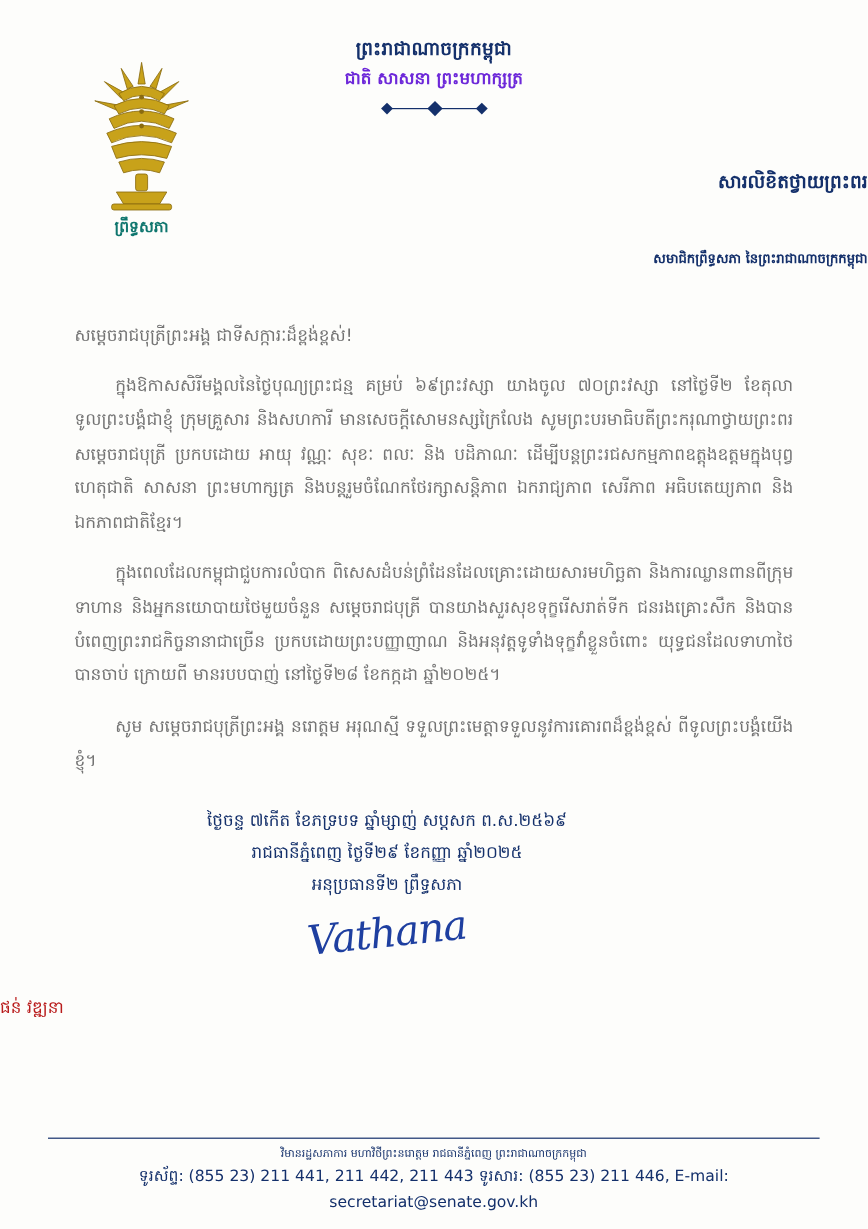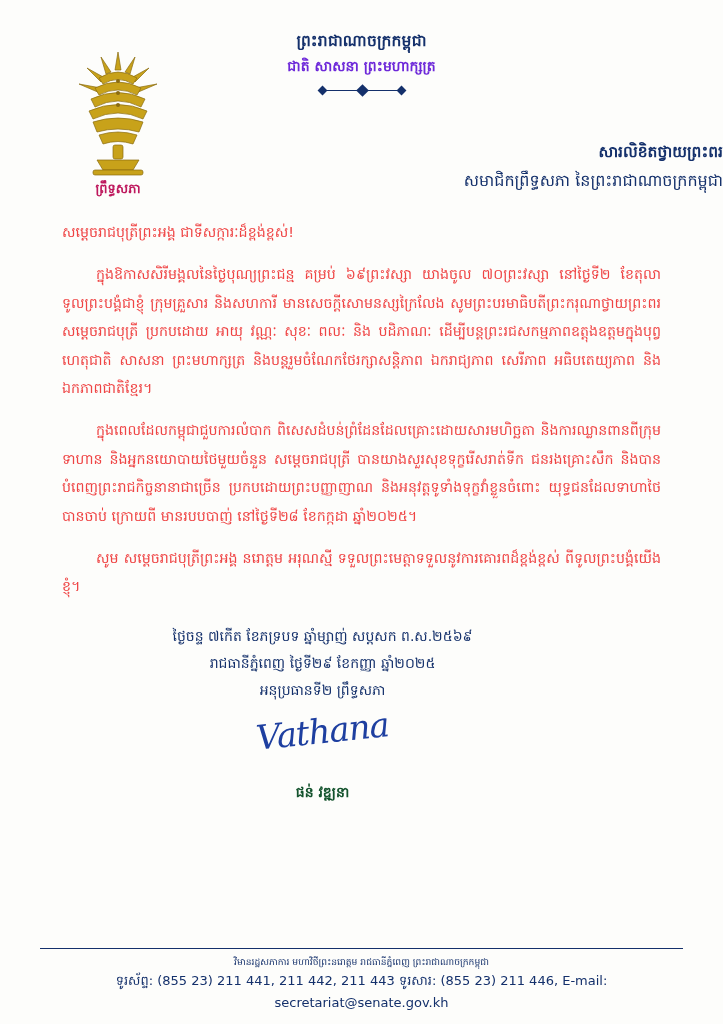--- a/index.html
+++ b/index.html
@@ -81,49 +81,50 @@
     left: 58px;
     top: 48px;
     width: 120px;
     text-align: center;
   }
   .emblem svg { display: block; margin: 0 auto; }
   .emblem-caption {
     margin-top: 2px;
     font-size: 13px;
     font-weight: bold;
-    color: #be185d;
+    color: #0f766e;
   }
 
   
   .title-block {
     margin-top: 42px;
     text-align: right;
     color: #14306b;
   }
   .title-1 {
     font-size: 15.5px;
     font-weight: bold;
     line-height: 1.85;
   }
   .title-2 {
     font-size: 15.5px;
     font-weight: bold;
     line-height: 1.85;
   }
   .title-3 {
-    font-size: 16px;
-    font-weight: normal;
+    font-size: 11px;
+    font-weight: bold;
     line-height: 1.85;
+    margin-top: 40px;
   }
 
   
   .body-text {
-    margin: 22px 62px 0 62px;
-    color: #ef4444;
+    margin: 39px 62px 0 62px;
+    color: #737373;
     font-size: 14.2px;
     line-height: 2.0;
     text-align: justify;
   }
   .body-text p { margin: 0 0 14px 0; }
   .indent { text-indent: 34px; }
 
   
   .closing {
     margin-top: 22px;
@@ -146,24 +147,23 @@
     font-size: 34px;
     font-style: italic;
     color: #1e3fa0;
     transform: rotate(-6deg);
     display: inline-block;
     letter-spacing: -1px;
   }
   .signer-name {
     margin-top: -6px;
     margin-right: 78px;
-    text-align: center;
-    color: #14532d;
+    color: #b91c1c;
     font-size: 14px;
-    font-weight: bold;
+    font-weight: normal;
   }
 
   
   .footer {
     position: absolute;
     left: 40px;
     right: 40px;
     bottom: 10px;
     text-align: center;
   }

